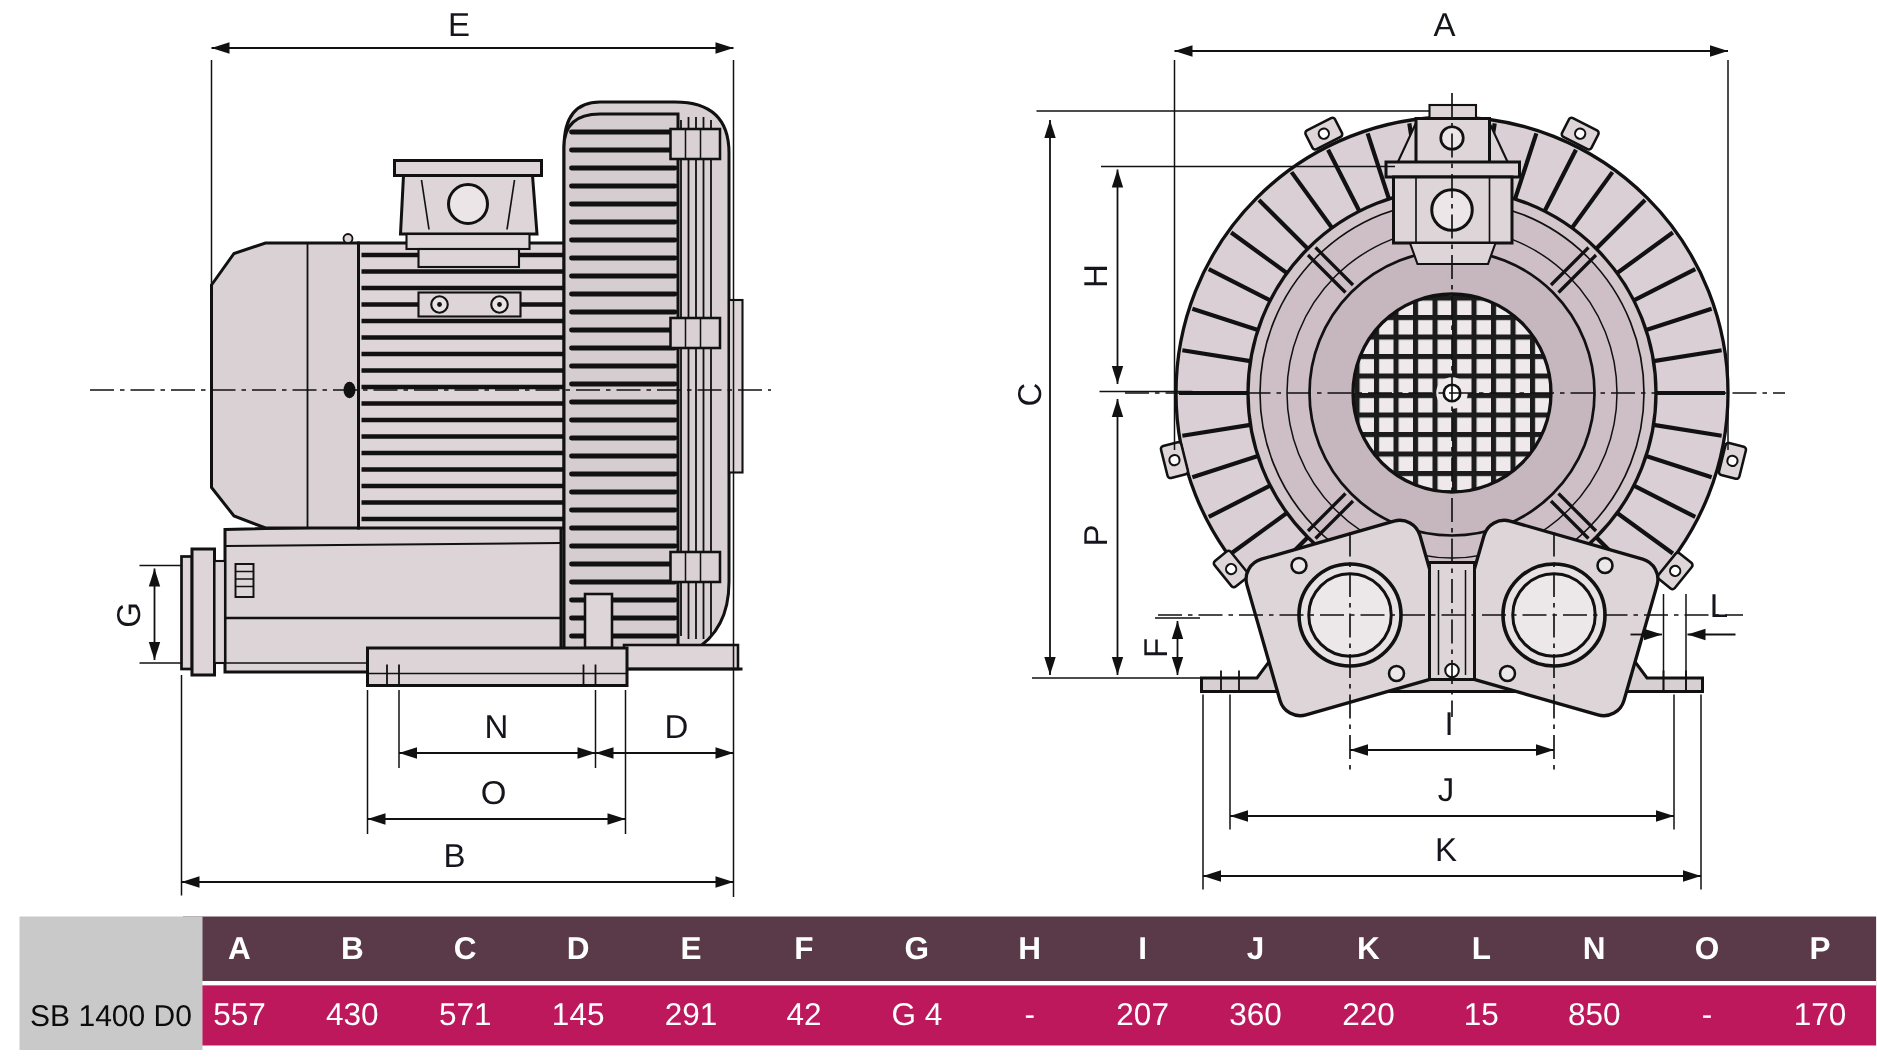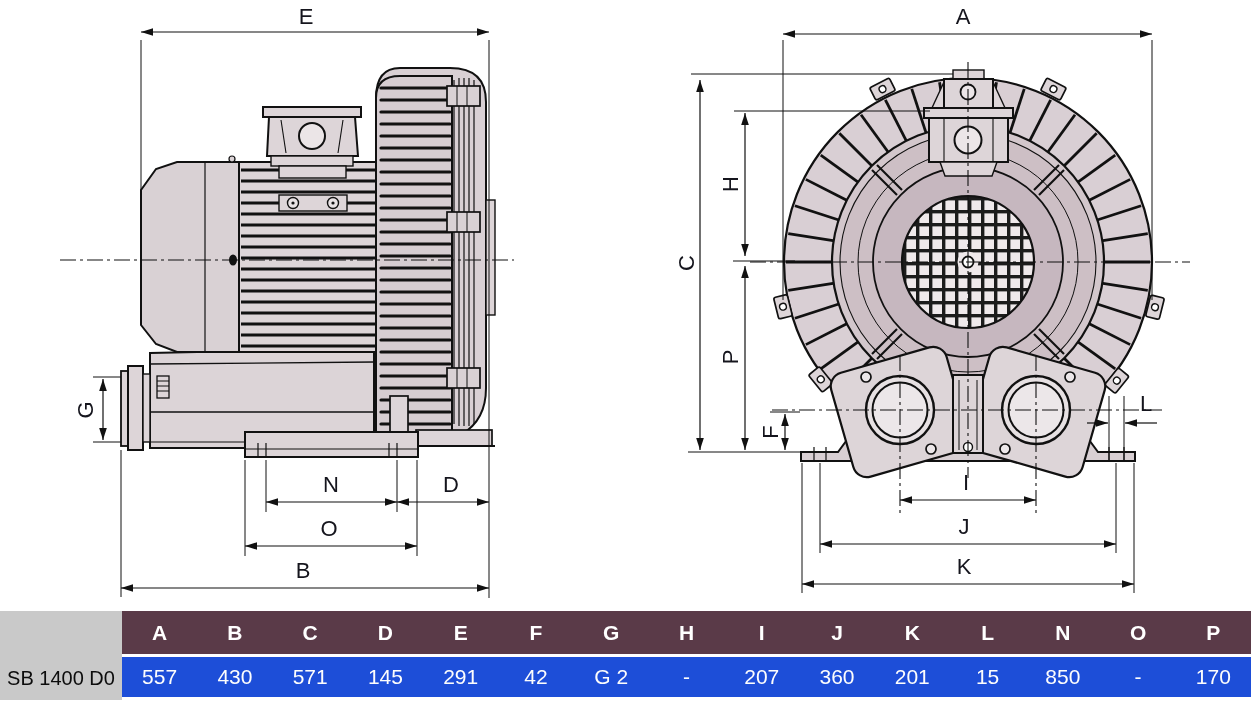--- a/index.html
+++ b/index.html
@@ -2,27 +2,27 @@
 <html><head>
 <meta charset="utf-8">
 <style>
   html,body{margin:0;padding:0;background:#fff;}
   body{width:1251px;height:706px;position:relative;font-family:"Liberation Sans",sans-serif;}
   .stage{position:absolute;left:0;top:0;width:1251px;height:706px;background:#fff;overflow:hidden;}
   svg{position:absolute;left:0;top:0;}
   svg text{font-family:"Liberation Sans",sans-serif;font-size:22px;fill:#15151d;}
   text.rot{text-anchor:middle;}
   .spec-table{position:absolute;left:0;top:611px;width:1251px;height:89px;}
-  .corner-cell{position:absolute;left:0;top:0;width:122px;height:89px;background:#c9c9c9;
+  .corner-cell{position:absolute;left:13px;top:0;width:122px;height:89px;background:#c9c9c9;
     display:flex;align-items:flex-end;justify-content:center;box-sizing:border-box;
     padding-bottom:10px;font-size:20px;color:#0c0c0c;white-space:nowrap;}
   .trows{margin-left:122px;height:89px;}
   .hdr-row{height:46px;background:#5a3a48;display:grid;grid-template-columns:repeat(15,1fr);
     align-items:center;border-bottom:3px solid #fff;box-sizing:border-box;}
-  .val-row{height:40px;background:#1d4ed8;display:grid;grid-template-columns:repeat(15,1fr);
+  .val-row{height:40px;background:#be185d;display:grid;grid-template-columns:repeat(15,1fr);
     align-items:center;}
   .hdr-row div{color:#fff;font-weight:bold;font-size:21px;text-align:center;}
   .val-row div{color:#fdfdfd;font-size:21px;text-align:center;}
 </style>
 </head>
 <body>
 
 <div class="stage">
 
 <svg width="1251" height="611" viewBox="0 0 1251 611">
@@ -363,25 +363,25 @@
       <div>O</div>
       <div>P</div>
     </div>
     <div class="val-row">
       <div>557</div>
       <div>430</div>
       <div>571</div>
       <div>145</div>
       <div>291</div>
       <div>42</div>
-      <div>G 2</div>
+      <div>G 4</div>
       <div>-</div>
       <div>207</div>
       <div>360</div>
-      <div>201</div>
+      <div>220</div>
       <div>15</div>
       <div>850</div>
       <div>-</div>
       <div>170</div>
     </div>
   </div>
 </div>
 
 </div>
 

